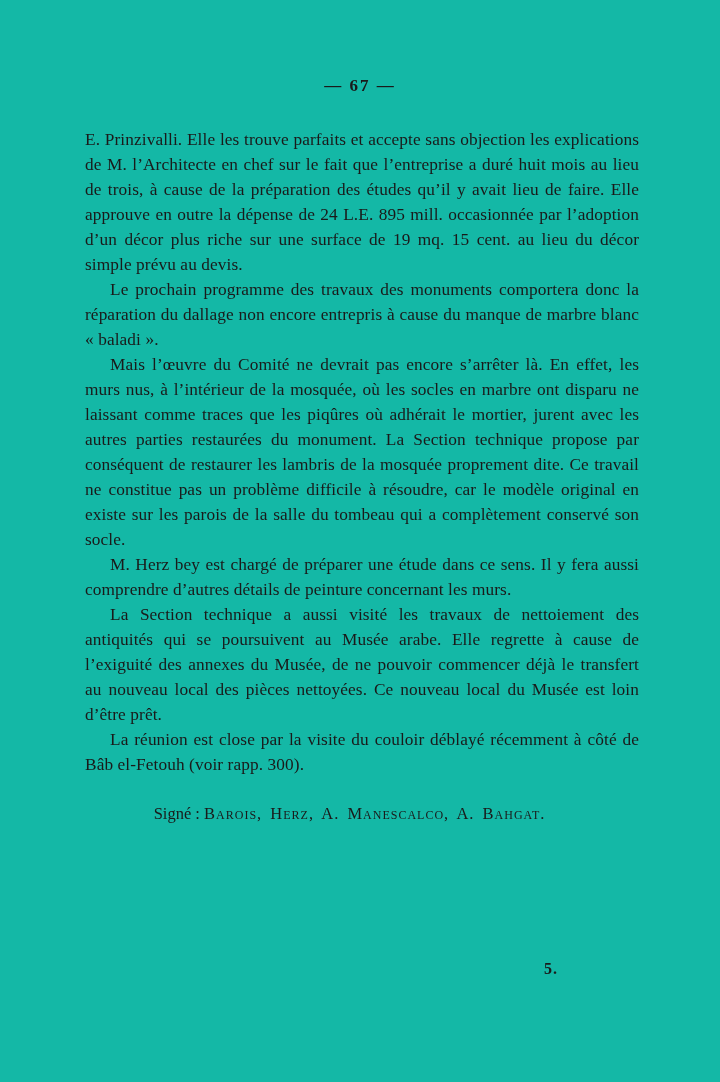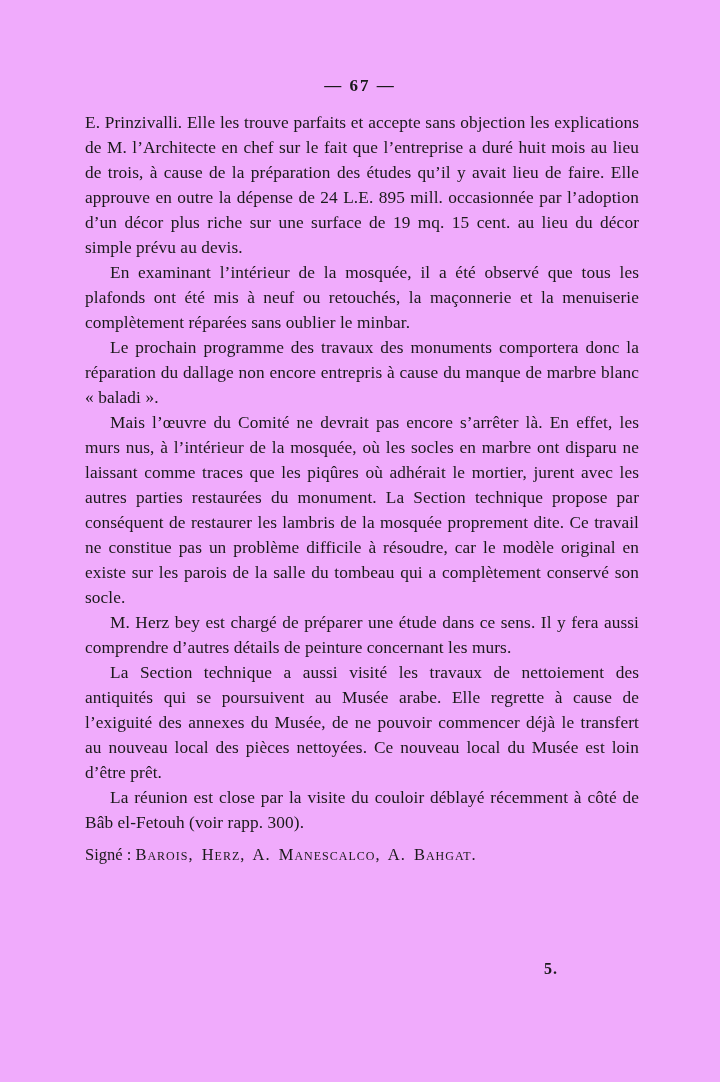--- a/index.html
+++ b/index.html
@@ -4,39 +4,39 @@
 <style>
   html, body {
     margin: 0;
     padding: 0;
     background: #ffffff;
   }
   .page {
     position: relative;
     width: 720px;
     height: 1082px;
-    background: #f0abfc;
+    background: #14b8a6;
     color: #1a1a1a;
     font-family: "Liberation Serif", "DejaVu Serif", serif;
     overflow: hidden;
   }
   .page-header {
     position: absolute;
     top: 76px;
     left: 0;
     width: 720px;
     text-align: center;
     font-size: 17px;
     font-weight: bold;
     letter-spacing: 2px;
     color: #1a1a1a;
   }
   .text-block {
     position: absolute;
-    top: 110px;
+    top: 127px;
     left: 85px;
     width: 554px;
     font-size: 17.3px;
     line-height: 25px;
     text-align: justify;
     hyphens: auto;
     -webkit-hyphens: auto;
   }
   .para {
     margin: 0;
@@ -57,22 +57,22 @@
     letter-spacing: 0.5px;
   }
   .heading-title {
     font-size: 13px;
     font-weight: bold;
     letter-spacing: 2px;
     word-spacing: 6px;
     padding-left: 8px;
   }
   .signature-line {
-    margin-top: 7px;
-    text-align: left;
+    margin-top: 24px;
+    text-align: center;
     padding-right: 25px;
     text-indent: 0;
     font-size: 16.5px;
   }
   .signature-names {
     font-variant: small-caps;
     letter-spacing: 1px;
     word-spacing: 3px;
   }
   .footer-mark {
@@ -88,21 +88,20 @@
 <body>
 
 <div class="page">
 
   <div class="page-header">— 67 —</div>
 
   <div class="text-block">
 
     <p class="para no-indent">E. Prinzivalli. Elle les trouve parfaits et accepte sans objection les explications de M. l’Architecte en chef sur le fait que l’entreprise a duré huit mois au lieu de trois, à cause de la préparation des études qu’il y avait lieu de faire. Elle approuve en outre la dépense de 24 L.E. 895 mill. occasionnée par l’adoption d’un décor plus riche sur une surface de 19 mq. 15 cent. au lieu du décor simple prévu au devis.</p>
 
-    <p class="para">En examinant l’intérieur de la mosquée, il a été observé que tous les plafonds ont été mis à neuf ou retouchés, la maçonnerie et la menuiserie complètement réparées sans oublier le minbar.</p>
 
     <p class="para">Le prochain programme des travaux des monuments comportera donc la réparation du dallage non encore entrepris à cause du manque de marbre blanc « baladi ».</p>
 
     <p class="para">Mais l’œuvre du Comité ne devrait pas encore s’arrêter là. En effet, les murs nus, à l’intérieur de la mosquée, où les socles en marbre ont disparu ne laissant comme traces que les piqûres où adhérait le mortier, jurent avec les autres parties restaurées du monument. La Section technique propose par conséquent de restaurer les lambris de la mosquée proprement dite. Ce travail ne constitue pas un problème difficile à résoudre, car le modèle original en existe sur les parois de la salle du tombeau qui a complètement conservé son socle.</p>
 
     <p class="para">M. Herz bey est chargé de préparer une étude dans ce sens. Il y fera aussi comprendre d’autres détails de peinture concernant les murs.</p>
 
 
     <p class="para">La Section technique a aussi visité les travaux de nettoiement des antiquités qui se poursuivent au Musée arabe. Elle regrette à cause de l’exiguité des annexes du Musée, de ne pouvoir commencer déjà le transfert au nouveau local des pièces nettoyées. Ce nouveau local du Musée est loin d’être prêt.</p>
 

